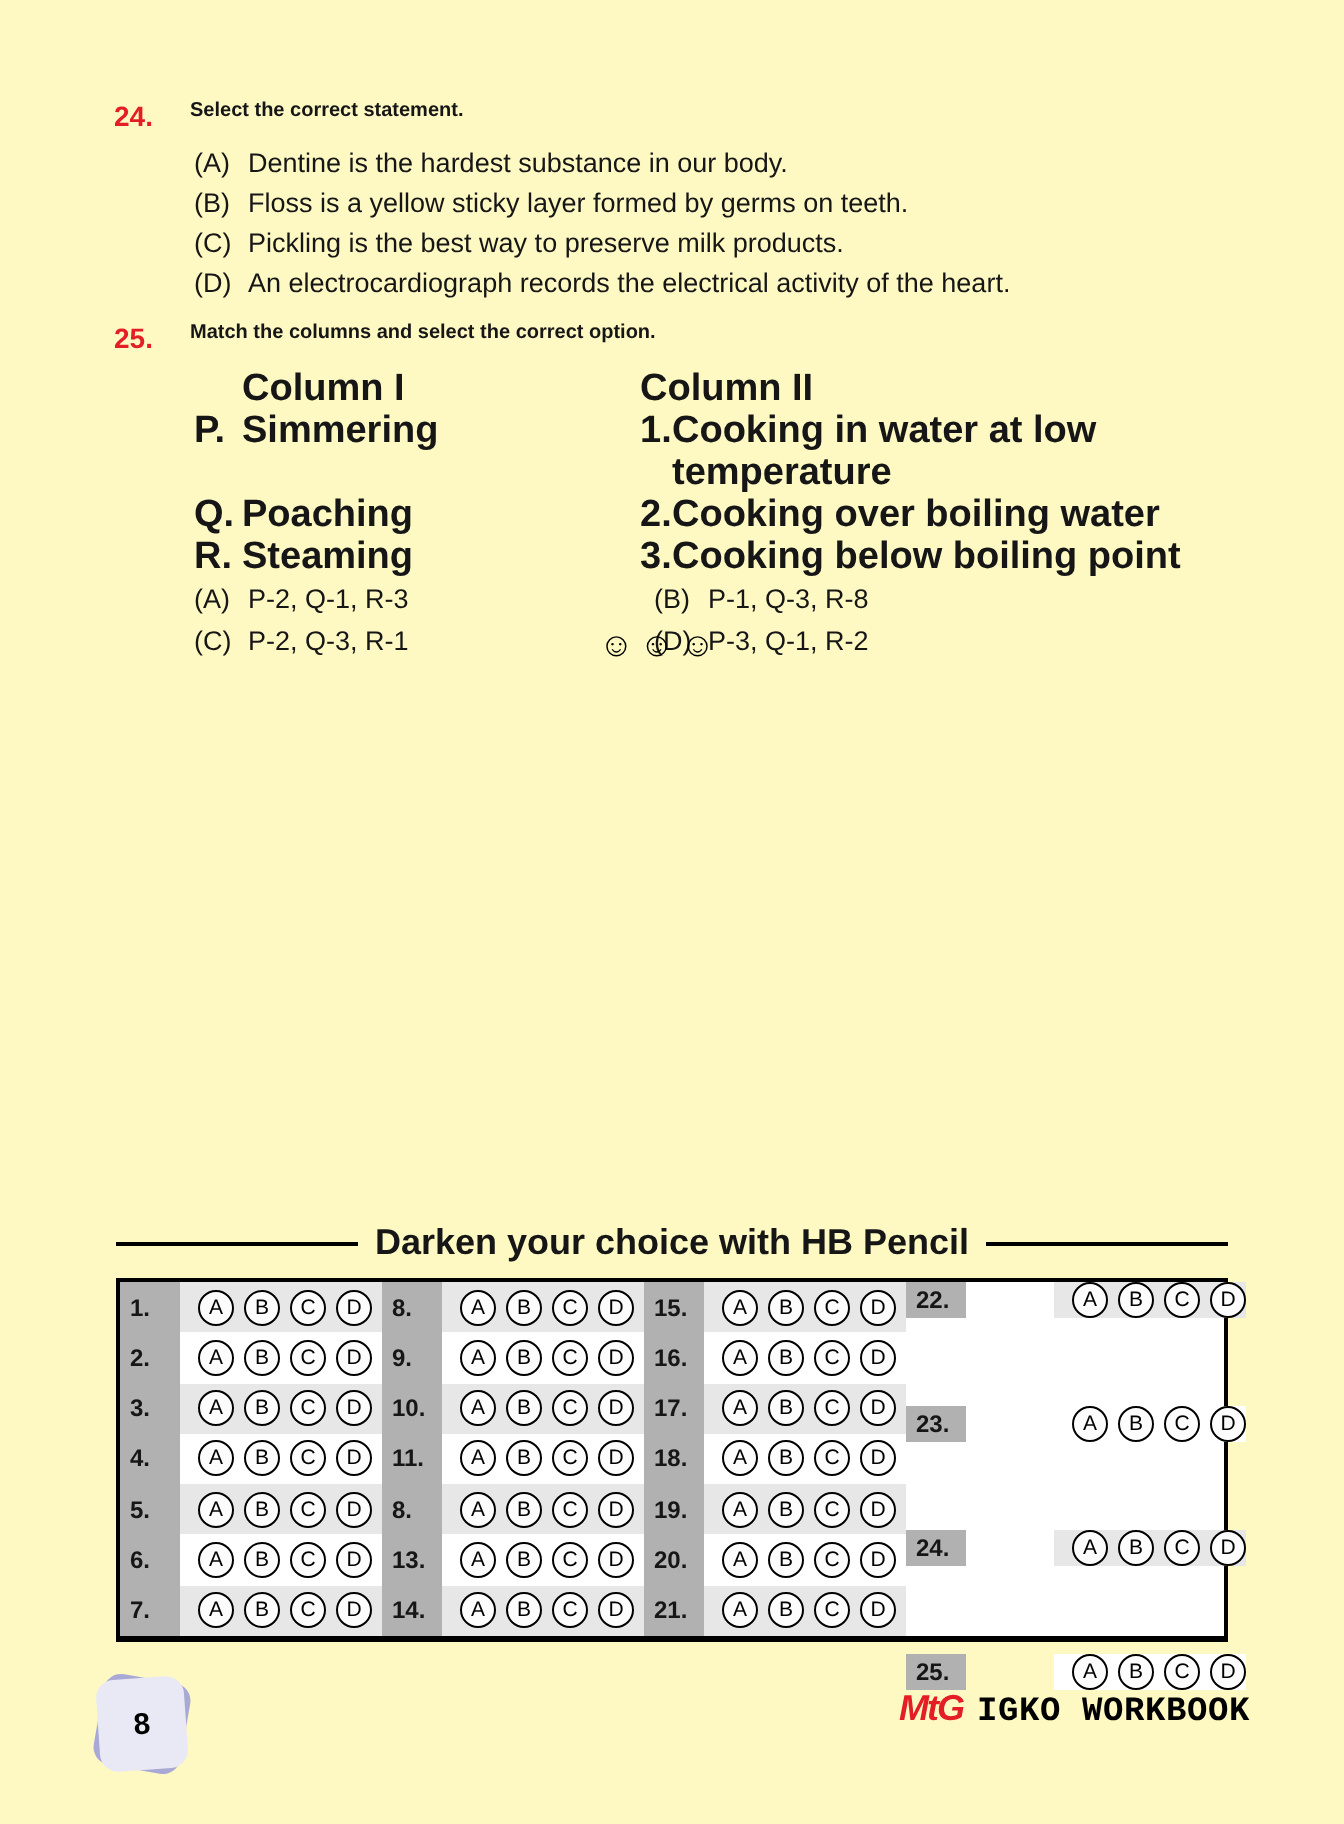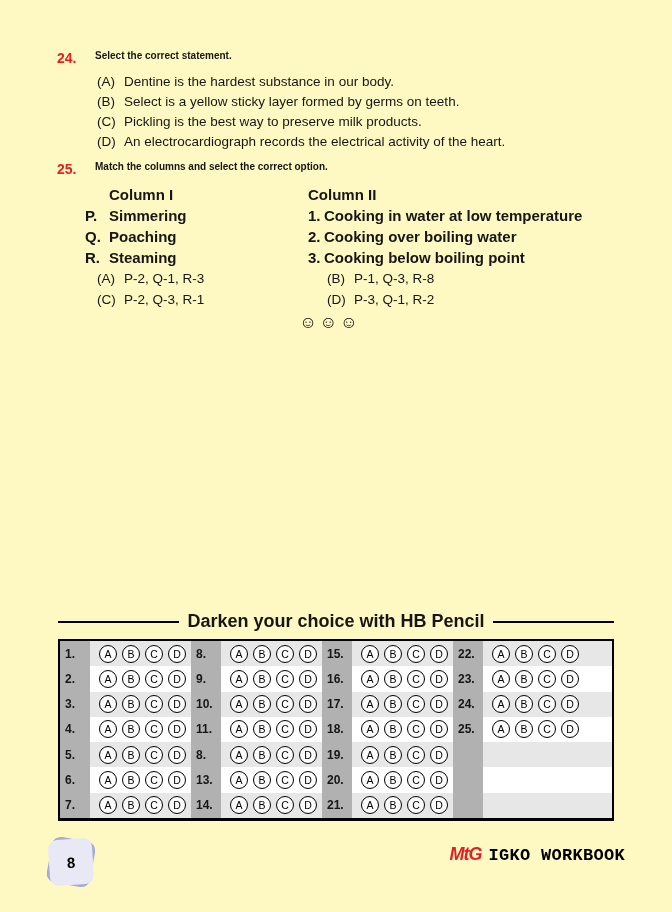--- a/index.html
+++ b/index.html
@@ -14,21 +14,21 @@
   #q25 { top:161px; }
   .q-head { display:flex; }
   .q-num { color:var(--accent_red,#e31e25); font-weight:bold; font-size:14px; width:38px; flex:0 0 auto; }
   .q-title { font-weight:bold; font-size:10px; }
   .q-opts { margin-left:40px; margin-top:6px; }
   .q-opt { display:flex; line-height:20px; font-size:13.5px; }
   .q-opt-label { width:27px; flex:0 0 auto; }
   .q-opt-text { flex:1; }
 
   
-  .match { margin-left:28px; margin-top:7px; font-size:15px; line-height:21px; }
+  .match { margin-left:40px; margin-top:7px; font-size:19px; line-height:21px; }
   .match-head { display:flex; font-weight:bold; }
   .match-head .c1 { margin-left:24px; width:199px; flex:0 0 auto; }
   .match-row { display:flex; font-weight:bold; }
   .m-key  { width:24px;  flex:0 0 auto; }
   .m-term { width:199px; flex:0 0 auto; }
   .m-num  { width:16px;  flex:0 0 auto; }
   .m-desc { flex:1; }
 
   .q25-opts { margin-left:40px; display:grid; grid-template-columns:230px 1fr; font-size:13.5px; line-height:21px; }
   .q25-opts .q-opt { line-height:21px; }
@@ -36,21 +36,21 @@
   .smileys { position:absolute; left:0; top:313px; width:660px; text-align:center;
              font-size:17px; letter-spacing:3px; color:#000; }
 
   
   .omr { position:absolute; left:58px; top:611px; width:556px; }
   .omr-title-row { display:flex; align-items:center; gap:8px; }
   .omr-title-row .rule { flex:1; border-top:2px solid #000; height:0; }
   .omr-title { font-weight:bold; font-size:18px; white-space:nowrap; }
   .omr-table { margin-top:7px; height:177px; border:2px solid #000; border-bottom-width:3px; display:flex; background:#fff; }
   .omr-group { width:131px; flex:0 0 auto; display:grid; grid-template-columns:30px 1fr; grid-auto-rows:1fr; }
-  .omr-group:last-child { width:auto; flex:1; }
+  .omr-group:last-child { width:auto; flex:1;gap:44px; }
   .omr-num { background:var(--omr_number_bg,#b1b1b1); font-weight:bold; font-size:12px;
              display:flex; align-items:center; padding-left:5px; }
   .omr-row { display:flex; align-items:center; gap:5px; padding-left:9px; background:#fff; }
   .omr-row.alt, .omr-num-spacer.alt { background:var(--omr_row_alt,#e7e7e7); }
   .bubble { width:18px; height:18px; border:1.5px solid #000; border-radius:50%; background:#fcfcfc;
             display:flex; align-items:center; justify-content:center; font-size:10.5px; color:#000;
             flex:0 0 auto; box-sizing:border-box; cursor:pointer; }
 
   
   .page-badge { position:absolute; left:49px; top:839px; width:44px; height:46px; }
@@ -72,21 +72,21 @@
       <span class="q-num">24.</span>
       <span class="q-title">Select the correct statement.</span>
     </div>
     <div class="q-opts">
         <div class="q-opt">
           <span class="q-opt-label">(A)</span>
           <span class="q-opt-text">Dentine is the hardest substance in our body.</span>
         </div>
         <div class="q-opt">
           <span class="q-opt-label">(B)</span>
-          <span class="q-opt-text">Select is a yellow sticky layer formed by germs on teeth.</span>
+          <span class="q-opt-text">Floss is a yellow sticky layer formed by germs on teeth.</span>
         </div>
         <div class="q-opt">
           <span class="q-opt-label">(C)</span>
           <span class="q-opt-text">Pickling is the best way to preserve milk products.</span>
         </div>
         <div class="q-opt">
           <span class="q-opt-label">(D)</span>
           <span class="q-opt-text">An electrocardiograph records the electrical activity of the heart.</span>
         </div>
       </div>

